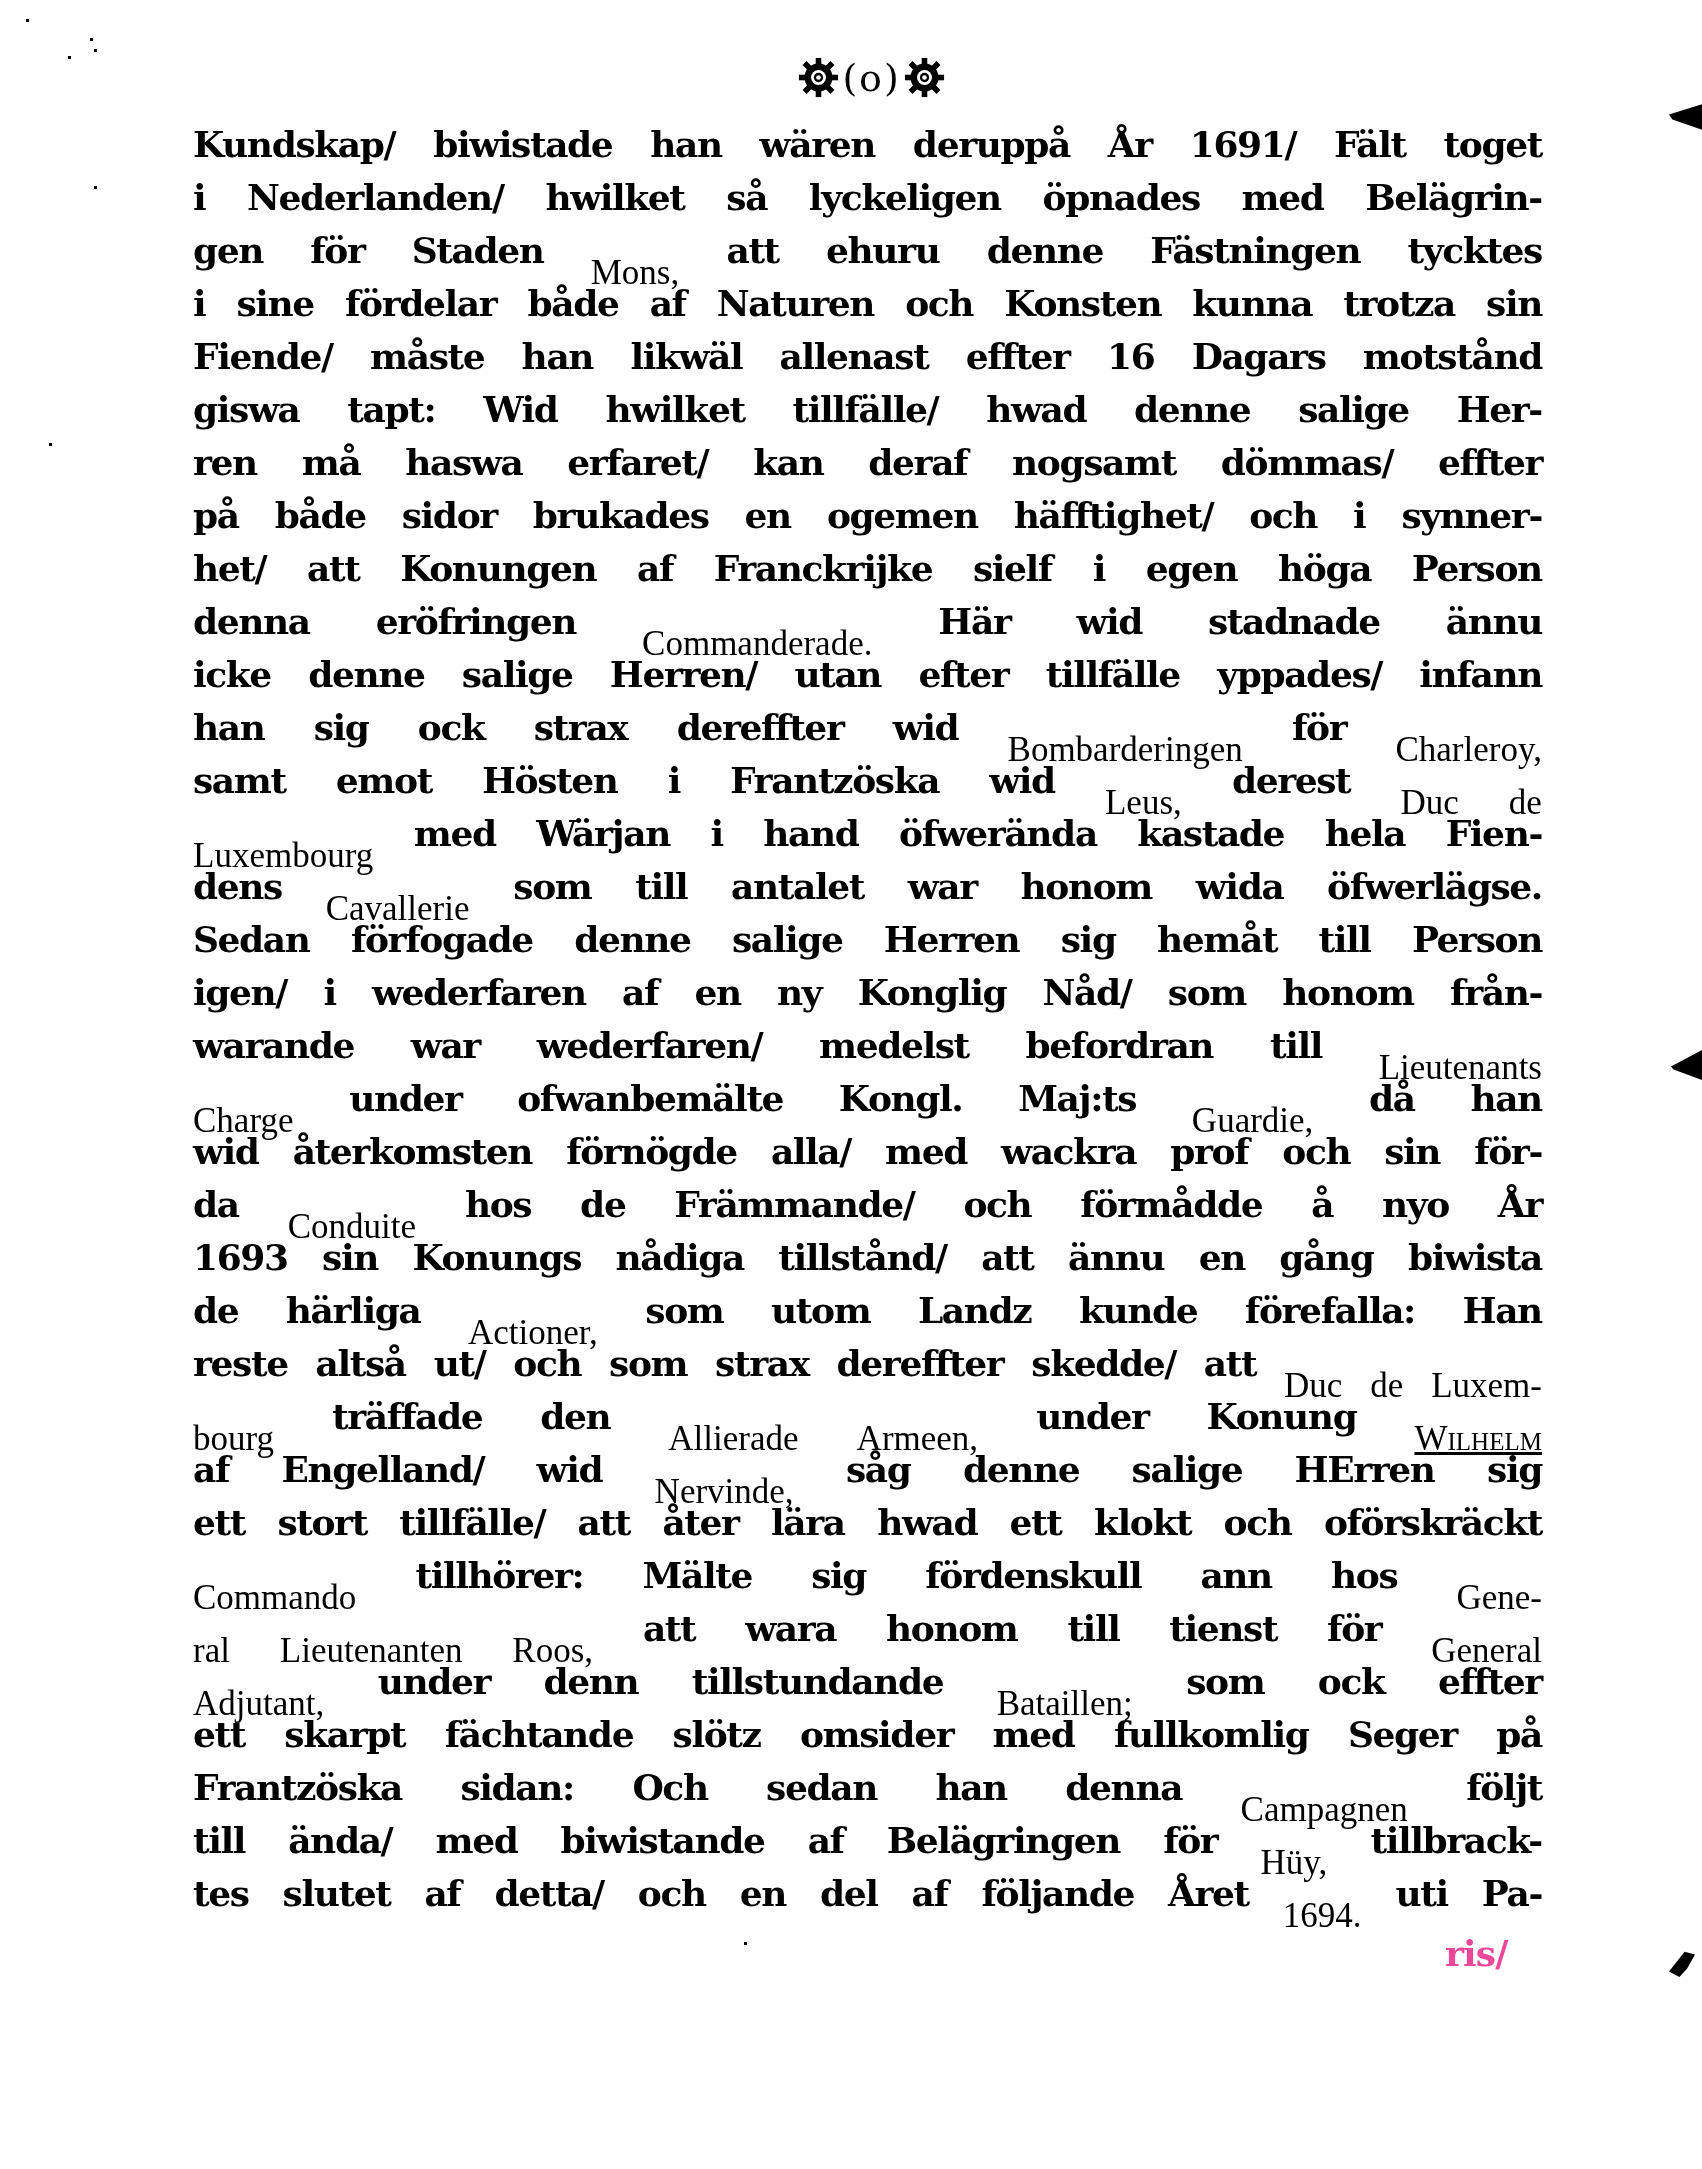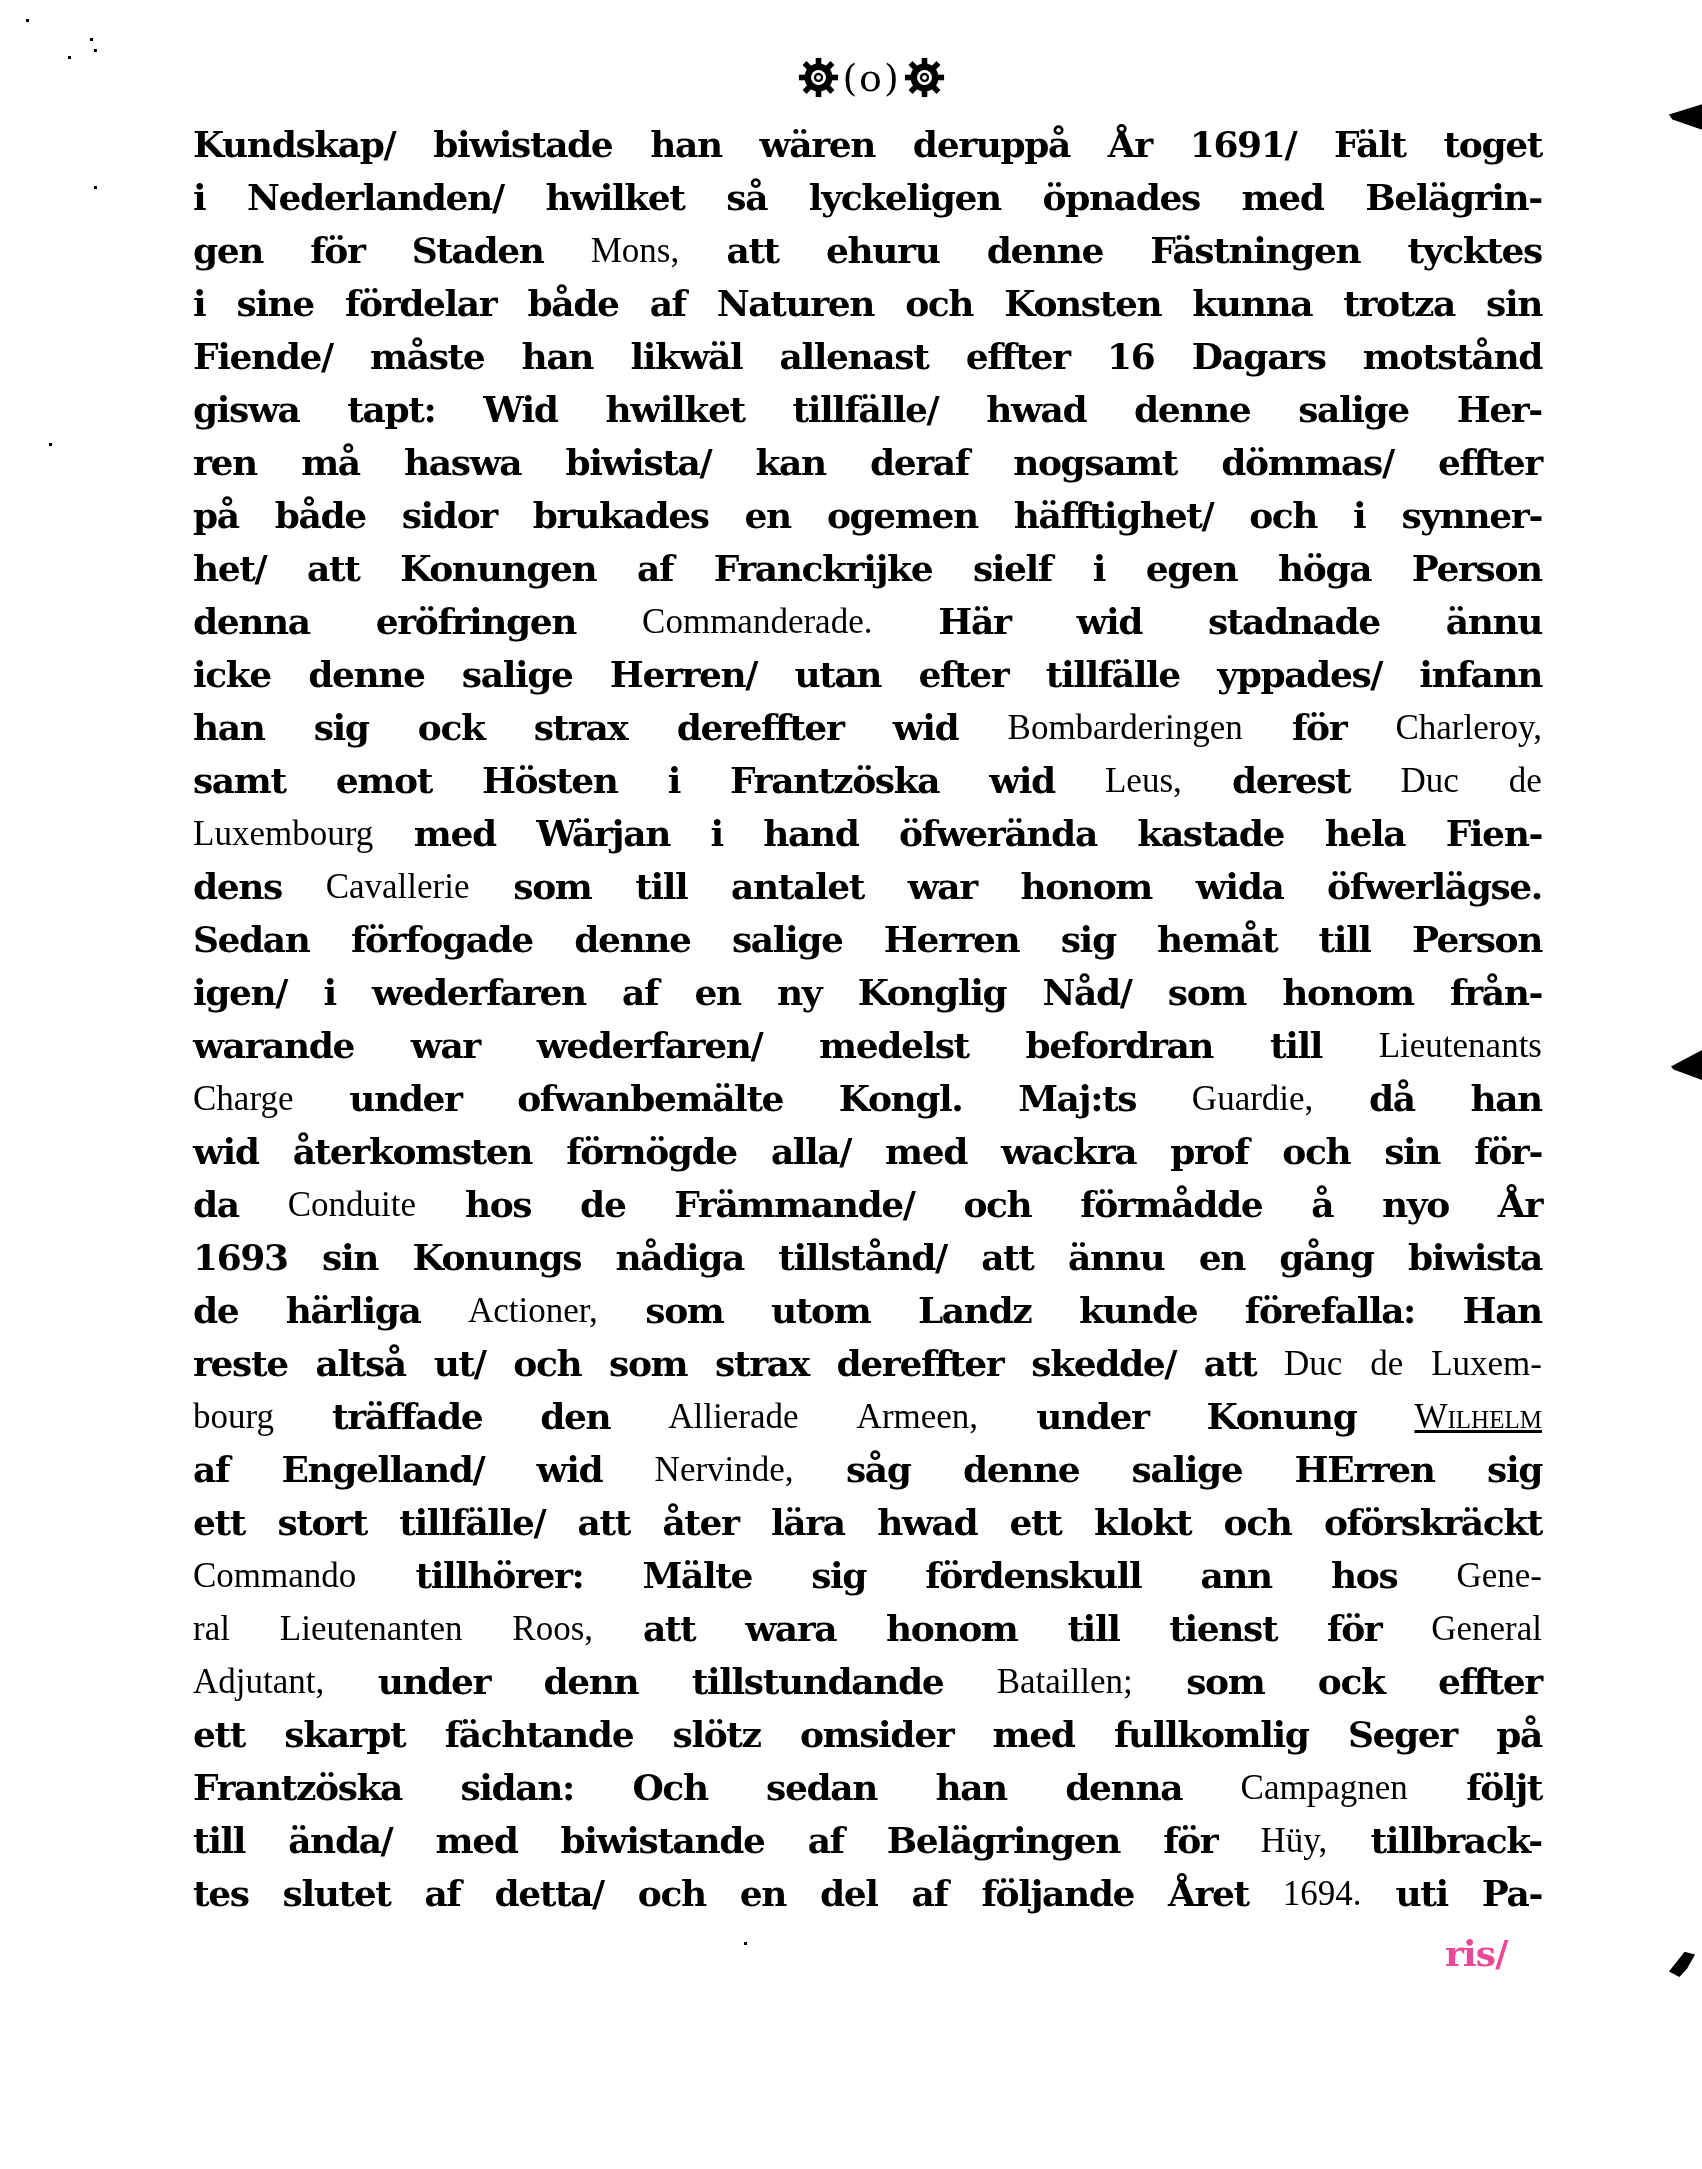--- a/index.html
+++ b/index.html
@@ -7,21 +7,21 @@
   .page { position:absolute; left:0; top:0; width:1702px; height:2169px; background:#fff; }
   .header { position:absolute; left:784px; top:51px; width:175px; height:53px;
             display:flex; align-items:center; justify-content:center; gap:3.8px; }
   .ornament { width:41px; height:41px; position:relative; }
   .ornament svg { width:41px; height:41px; display:block; }
   .folio { font-family:"DejaVu Serif", serif; font-size:38px; line-height:1; color:#000; letter-spacing:1.9px; }
   .text-block { position:absolute; left:193px; top:121px; width:1349px; }
   .line { height:53px; display:flex; justify-content:space-between; align-items:flex-start;
           white-space:nowrap; color:#000; position:relative; }
   .line > span { display:inline-block; }
-  .ant { font-family:"Liberation Serif", serif; font-size:36px; line-height:47px; }
+  .ant { font-family:"Liberation Serif", serif; font-size:36px; line-height:47px;margin-top:22px; }
   .sc { font-variant:small-caps;text-decoration:underline; }
   .line .seg { font-family:"DejaVu Serif", serif; font-weight:bold; font-size:36px; line-height:47px;
                letter-spacing:-1.4px; }
   .line .seg.ant { font-family:"Liberation Serif", serif; font-weight:normal; font-size:35px; letter-spacing:0; }
   .catchword { position:absolute; left:1445px; top:1930px; font-family:"DejaVu Serif", serif;
                font-weight:bold; font-size:36px; line-height:47px; color:#ec4899; letter-spacing:-0.9px; }
   .edge-mark { position:absolute; background:#000; }
   .mark1 { left:1669px; top:104px; width:34px; height:26px; clip-path:polygon(0 40%, 100% 0, 100% 100%, 10% 60%); }
   .mark2 { left:1671px; top:1050px; width:31px; height:30px; clip-path:polygon(0 55%, 100% 0, 100% 100%, 8% 65%); }
   .mark3 { left:1669px; top:1949px; width:26px; height:28px; clip-path:polygon(0 80%, 60% 10%, 100% 20%, 70% 70%, 40% 100%); }
@@ -137,21 +137,21 @@
         <span class="seg">tillfälle/</span>
         <span class="seg">hwad</span>
         <span class="seg">denne</span>
         <span class="seg">salige</span>
         <span class="seg">Her-</span>
       </div>
       <div class="line">
         <span class="seg">ren</span>
         <span class="seg">må</span>
         <span class="seg">haswa</span>
-        <span class="seg">biwista/</span>
+        <span class="seg">erfaret/</span>
         <span class="seg">kan</span>
         <span class="seg">deraf</span>
         <span class="seg">nogsamt</span>
         <span class="seg">dömmas/</span>
         <span class="seg">effter</span>
       </div>
       <div class="line">
         <span class="seg">på</span>
         <span class="seg">både</span>
         <span class="seg">sidor</span>

